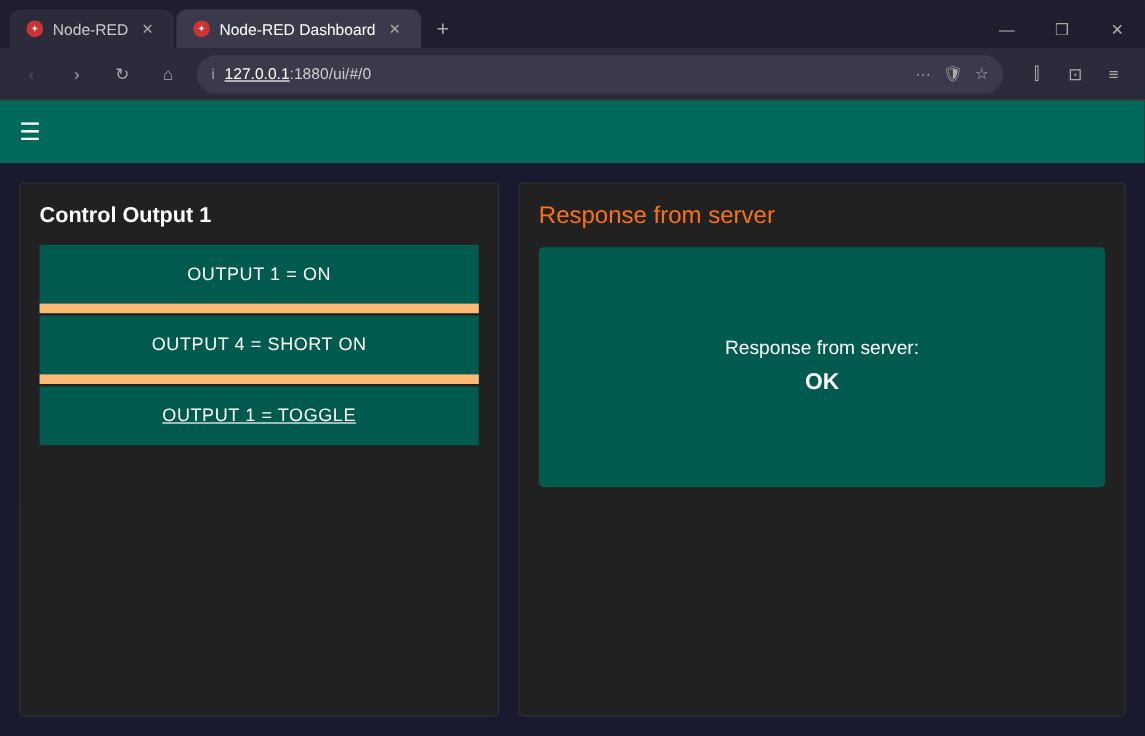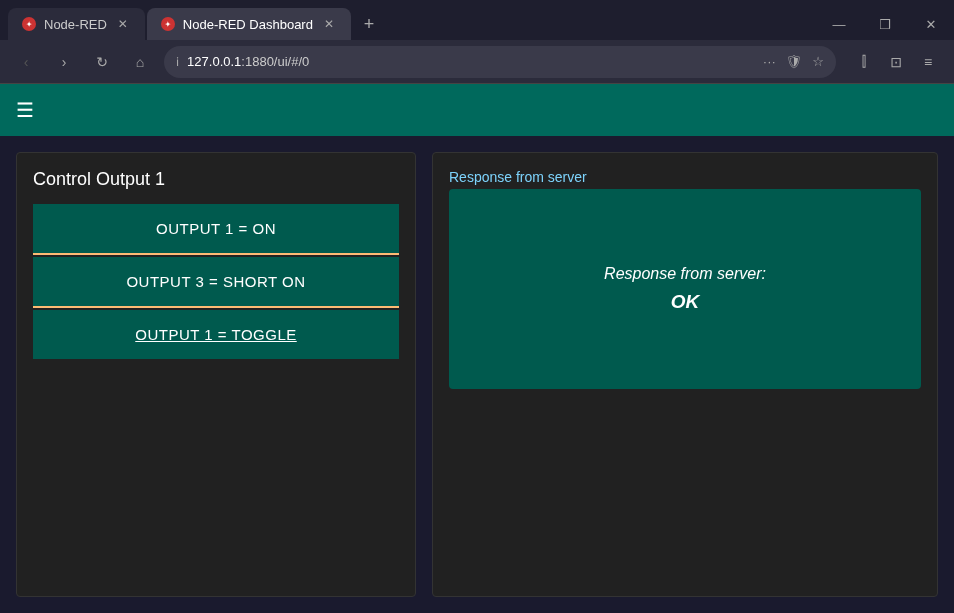--- a/index.html
+++ b/index.html
@@ -23,29 +23,29 @@
 
     
     .app-header { background: #00695c; color: white; padding: 0 16px; height: 52px; display: flex; align-items: center; gap: 16px; }
     .hamburger-icon { font-size: 20px; cursor: pointer; }
     .app-title { font-size: 20px; font-weight: 400; letter-spacing: 0.5px; }
 
     .app-content { background: #1a1a2e; padding: 16px; display: flex; gap: 16px; min-height: calc(613px - 136px); }
 
     
     .control-panel { background: #212121; border: 1px solid #333; border-radius: 4px; padding: 16px; flex: 0 0 400px; }
-    .panel-title { color: #fff; font-size: 18px; margin-bottom: 14px; }
+    .panel-title { color: #fff; font-size: 18px; margin-bottom: 14px; font-weight: bold; }
     .btn-list { display: flex; flex-direction: column; gap: 2px; }
-    .output-btn { background: #005a4e; color: #fff; border: none; padding: 16px; font-size: 15px; letter-spacing: 0.5px; cursor: pointer; text-align: center; border-bottom: 2px solid #fdba74; width: 100%; }
+    .output-btn { background: #005a4e; color: #fff; border: none; padding: 16px; font-size: 15px; letter-spacing: 0.5px; cursor: pointer; text-align: center; border-bottom: 8px solid #fdba74; width: 100%; }
     .output-btn:last-child { border-bottom: none; text-decoration: underline; }
 
     
     .response-panel { background: #212121; border: 1px solid #333; border-radius: 4px; padding: 16px; flex: 1; }
-    .response-title { color: #7dd3fc; font-size: 14px; margin-bottom: 4px; }
-    .response-content { background: #005a4e; border-radius: 4px; padding: 40px 20px; text-align: center; color: #fff; font-size: 16px; min-height: 200px; display: flex; flex-direction: column; align-items: center; justify-content: center; gap: 8px; font-style: italic; }
+    .response-title { color: #f97316; font-size: 20px; margin-bottom: 14px; }
+    .response-content { background: #005a4e; border-radius: 4px; padding: 40px 20px; text-align: center; color: #fff; font-size: 16px; min-height: 200px; display: flex; flex-direction: column; align-items: center; justify-content: center; gap: 8px; }
     .response-ok { font-weight: bold; font-size: 19px; }
   </style>
 </head>
 <body>
 
 <div class="browser-chrome">
   <div style="display:flex; background:#1e1e2e; height:40px; align-items:flex-end; padding-left:8px;">
     <div class="tab">
       <span style="width:14px;height:14px;background:#cc3333;border-radius:50%;display:inline-flex;align-items:center;justify-content:center;font-size:8px;color:white;flex-shrink:0;">✦</span>
       <span>Node-RED</span>
@@ -67,21 +67,21 @@
   </div>
 
   <div class="address-bar">
     <div class="nav-btn disabled">‹</div>
     <div class="nav-btn">›</div>
     <div class="nav-btn">↻</div>
     <div class="nav-btn">⌂</div>
     <div class="address-input-wrap">
       <span class="lock-icon">ℹ</span>
       <span class="address-text">
-        <span style="color:#fff;">127.0.0.1</span><span>:1880/ui/#/0</span>
+        <span style="color:#fff;text-decoration:underline;">127.0.0.1</span><span>:1880/ui/#/0</span>
       </span>
       <div style="display:flex; gap:10px; color:#aaa;">
         <span style="font-size:13px; cursor:pointer;">···</span>
         <span style="font-size:13px; cursor:pointer;">🛡</span>
         <span style="font-size:13px; cursor:pointer;">☆</span>
       </div>
     </div>
     <div style="display:flex; gap:4px; margin-left:4px;">
       <div class="brow-act-icon">⫿</div>
       <div class="brow-act-icon">⊡</div>
@@ -93,21 +93,21 @@
 <div class="app-header">
   <span class="hamburger-icon">☰</span>
 </div>
 
 <div class="app-content">
 
   <div class="control-panel">
     <div class="panel-title">Control Output 1</div>
     <div class="btn-list">
       <button class="output-btn">OUTPUT 1 = ON</button>
-      <button class="output-btn">OUTPUT 3 = SHORT ON</button>
+      <button class="output-btn">OUTPUT 4 = SHORT ON</button>
       <button class="output-btn">OUTPUT 1 = TOGGLE</button>
     </div>
   </div>
 
   <div class="response-panel">
     <div class="response-title">Response from server</div>
     <div class="response-content">
       <span>Response from server:</span>
       <span class="response-ok">OK</span>
     </div>

